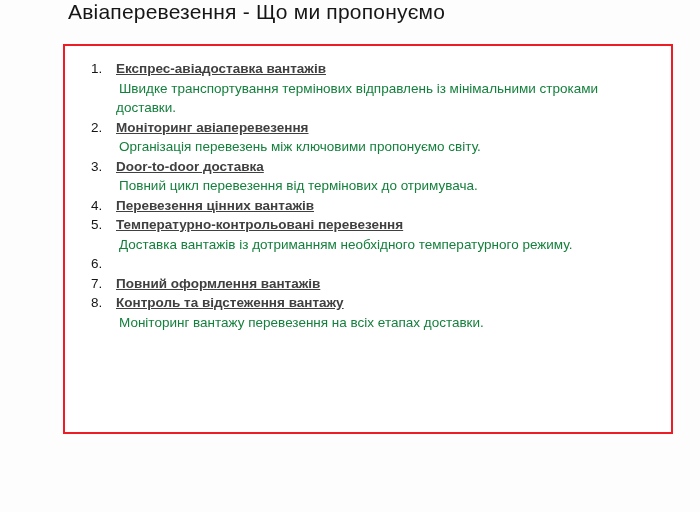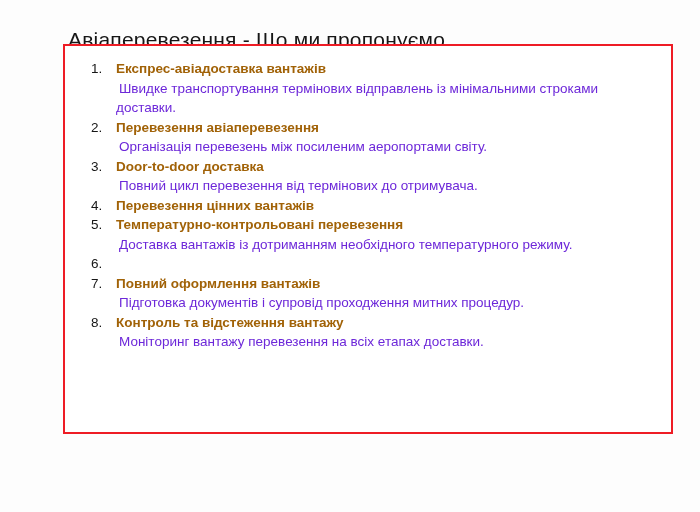--- a/index.html
+++ b/index.html
@@ -9,21 +9,21 @@
     font-family: "Liberation Sans", sans-serif;
     color: #111111;
     overflow: hidden;
   }
   .slide {
     position: relative;
     width: 700px; height: 512px;
   }
   .title {
     position: absolute;
-    left: 68px; top: 28px;
+    left: 68px; top: 0;
     font-size: 21px;
     font-weight: 400;
     color: #161616;
     letter-spacing: 0.2px;
     white-space: nowrap;
   }
   .content-box {
     position: absolute;
     left: 63px; top: 44px;
     width: 610px; height: 390px;
@@ -45,26 +45,27 @@
     width: 25px;
     color: #161616;
   }
   .item-body {
     flex: 1 1 auto;
     display: block;
   }
   .item-title {
     display: block;
     font-weight: 700;
-    color: #a16207;
+    color: #404040;
+    text-decoration: underline;
   }
   .item-desc {
     display: block;
     text-indent: 3px;
-    color: #6d28d9;
+    color: #15803d;
   }
 </style>
 </head>
 <body>
 
 <div class="slide">
 
   <h1 class="title">Авіаперевезення - Що ми пропонуємо</h1>
 
   <div class="content-box">
@@ -74,22 +75,22 @@
         <span class="item-number">1.</span>
         <span class="item-body">
           <span class="item-title">Експрес-авіадоставка вантажів</span>
           <span class="item-desc">Швидке транспортування термінових відправлень із мінімальними строками доставки.</span>
         </span>
       </li>
 
       <li class="offer-item">
         <span class="item-number">2.</span>
         <span class="item-body">
-          <span class="item-title">Перевезення авіаперевезення</span>
-          <span class="item-desc">Організація перевезень між посиленим аеропортами світу.</span>
+          <span class="item-title">Моніторинг авіаперевезення</span>
+          <span class="item-desc">Організація перевезень між ключовими пропонуємо світу.</span>
         </span>
       </li>
 
       <li class="offer-item">
         <span class="item-number">3.</span>
         <span class="item-body">
           <span class="item-title">Door-to-door доставка</span>
           <span class="item-desc">Повний цикл перевезення від термінових до отримувача.</span>
         </span>
       </li>
@@ -112,21 +113,20 @@
       <li class="offer-item">
         <span class="item-number">6.</span>
         <span class="item-body">
         </span>
       </li>
 
       <li class="offer-item">
         <span class="item-number">7.</span>
         <span class="item-body">
           <span class="item-title">Повний оформлення вантажів</span>
-          <span class="item-desc">Підготовка документів і супровід проходження митних процедур.</span>
         </span>
       </li>
 
       <li class="offer-item">
         <span class="item-number">8.</span>
         <span class="item-body">
           <span class="item-title">Контроль та відстеження вантажу</span>
           <span class="item-desc">Моніторинг вантажу перевезення на всіх етапах доставки.</span>
         </span>
       </li>

